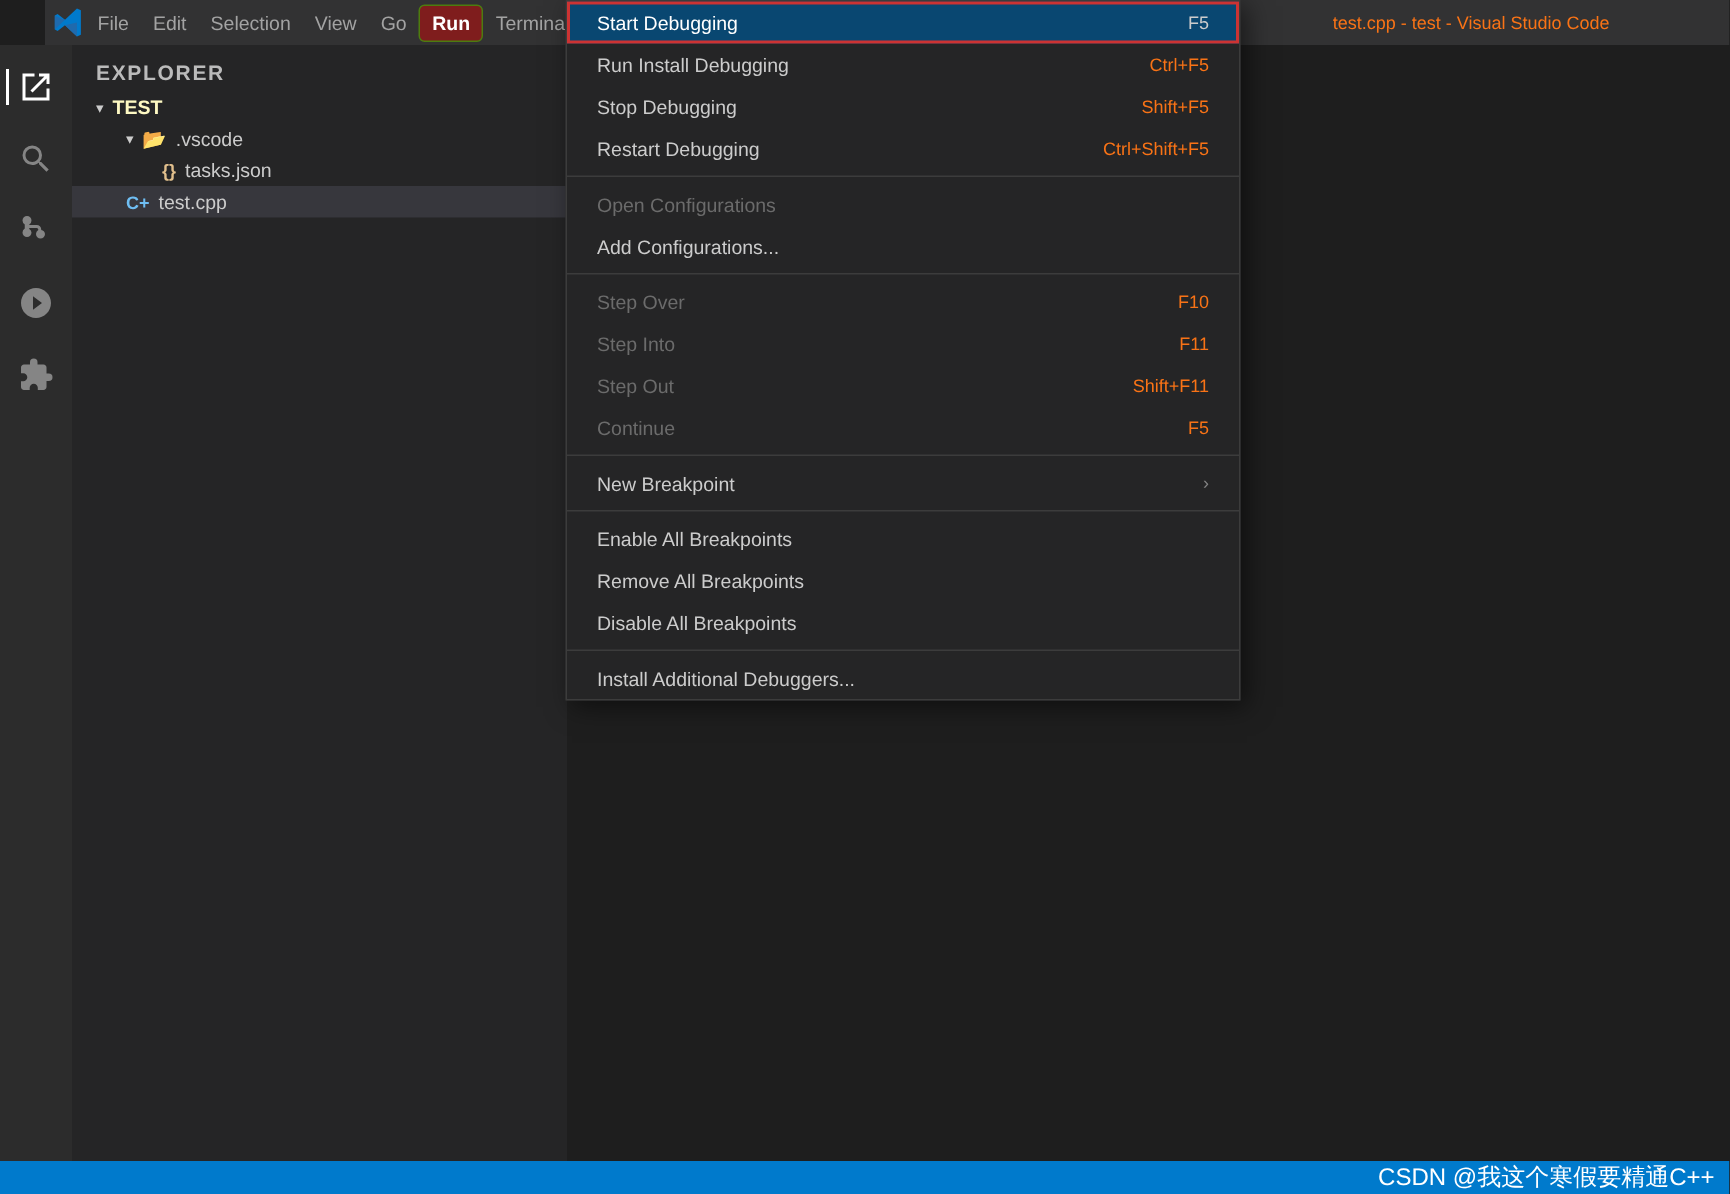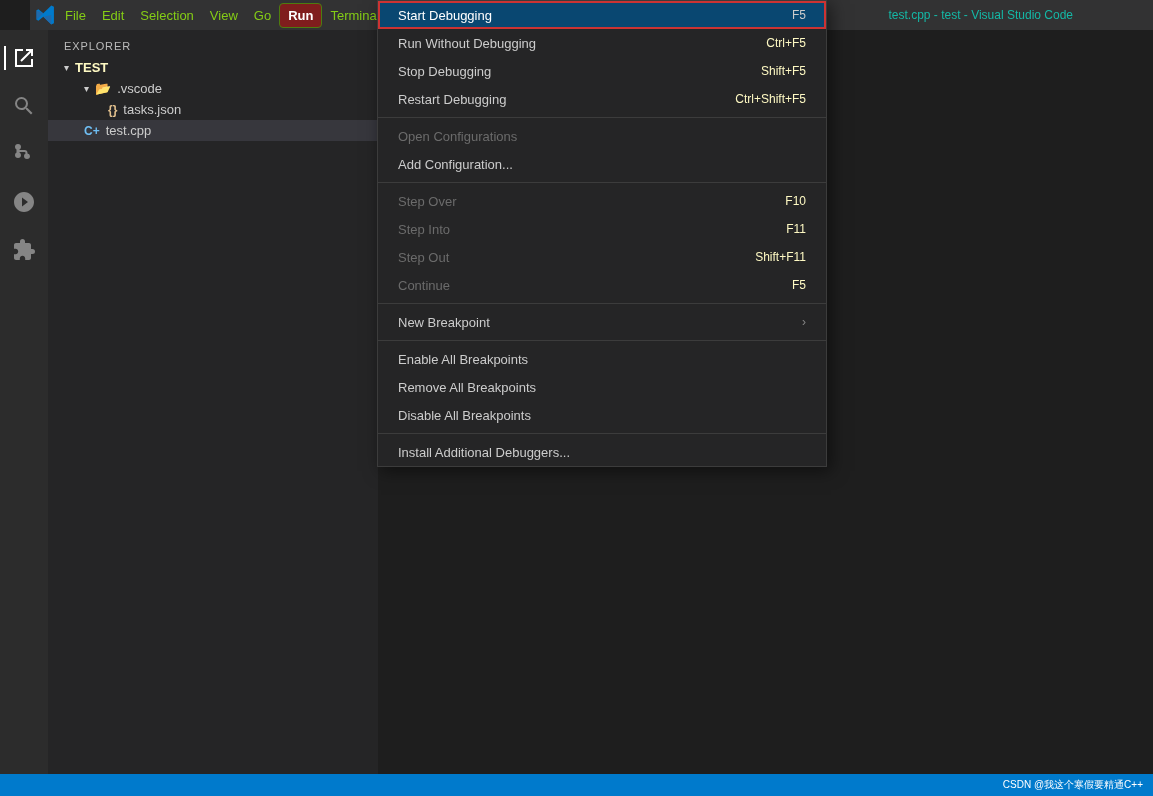--- a/index.html
+++ b/index.html
@@ -7,41 +7,41 @@
       width: 1153px;
       height: 796px;
       background: #1e1e1e;
       font-family: 'Segoe UI', 'Helvetica Neue', Arial, sans-serif;
       font-size: 13px;
       color: #cccccc;
       overflow: hidden;
       position: relative;
     }
     .titlebar-title {
-      color: #14b8a6;
+      color: #f97316;
       font-size: 12px;
       position: absolute;
       right: 80px;
       top: 50%;
       transform: translateY(-50%);
     }
 
     
     .menubar {
       height: 30px;
       background: #323233;
       display: flex;
       align-items: center;
       position: absolute;
       top: 0; left: 30px; right: 0;
       padding: 0 5px;
     }
     .menu-item {
       padding: 4px 8px;
-      color: #84cc16;
+      color: #a3a3a3;
       font-size: 13px;
       cursor: pointer;
       border-radius: 4px;
     }
     .menu-item.run-active {
       background: #7f1d1d;
       color: #ffffff;
       border: 1px solid #4d7c0f;
       font-weight: bold;
     }
@@ -90,22 +90,22 @@
     .sidebar {
       position: absolute;
       top: 30px;
       left: 48px;
       width: 330px;
       bottom: 0;
       background: #252526;
     }
     .sidebar-header {
       padding: 10px 16px 5px;
-      font-size: 11px;
-      font-weight: 400;
+      font-size: 14px;
+      font-weight: 700;
       letter-spacing: 0.08em;
       color: #bbbbbb;
       text-transform: uppercase;
     }
     .tree-item {
       padding: 3px 16px 3px 24px;
       display: flex;
       align-items: center;
       gap: 6px;
       cursor: pointer;
@@ -141,21 +141,21 @@
       background: #094771;
       color: #ffffff;
       outline: 2px solid #cc3333;
       outline-offset: -2px;
     }
     .dropdown-item.disabled {
       color: #6b6b6b;
       cursor: default;
     }
     .dropdown-item .shortcut {
-      color: #fef9c3;
+      color: #f97316;
       font-size: 12px;
     }
     .dropdown-item.highlighted .shortcut { color: #cccccc; }
     .dropdown-item .arrow-right {
       color: #858585;
       font-size: 12px;
     }
     .dropdown-separator {
       height: 1px;
       background: #3c3c3c;
@@ -166,21 +166,21 @@
     .statusbar {
       position: absolute;
       bottom: 0;
       left: 0;
       right: 0;
       height: 22px;
       background: #007acc;
       display: flex;
       align-items: center;
       padding: 0 10px;
-      font-size: 10px;
+      font-size: 16px;
       color: #ffffff;
       justify-content: flex-end;
     }
 
     
     .vscode-logo {
       width: 22px;
       height: 22px;
     }
 
@@ -265,21 +265,21 @@
 </div>
 
 <div class="dropdown-menu">
 
   <div class="dropdown-item highlighted">
     <span>Start Debugging</span>
     <span class="shortcut">F5</span>
   </div>
 
   <div class="dropdown-item">
-    <span>Run Without Debugging</span>
+    <span>Run Install Debugging</span>
     <span class="shortcut">Ctrl+F5</span>
   </div>
 
   <div class="dropdown-item">
     <span>Stop Debugging</span>
     <span class="shortcut">Shift+F5</span>
   </div>
 
   <div class="dropdown-item">
     <span>Restart Debugging</span>
@@ -287,21 +287,21 @@
   </div>
 
   <div class="dropdown-separator"></div>
 
   <div class="dropdown-item disabled">
     <span>Open Configurations</span>
     <span class="shortcut"></span>
   </div>
 
   <div class="dropdown-item">
-    <span>Add Configuration...</span>
+    <span>Add Configurations...</span>
     <span class="shortcut"></span>
   </div>
 
   <div class="dropdown-separator"></div>
 
   <div class="dropdown-item disabled">
     <span>Step Over</span>
     <span class="shortcut">F10</span>
   </div>
 

